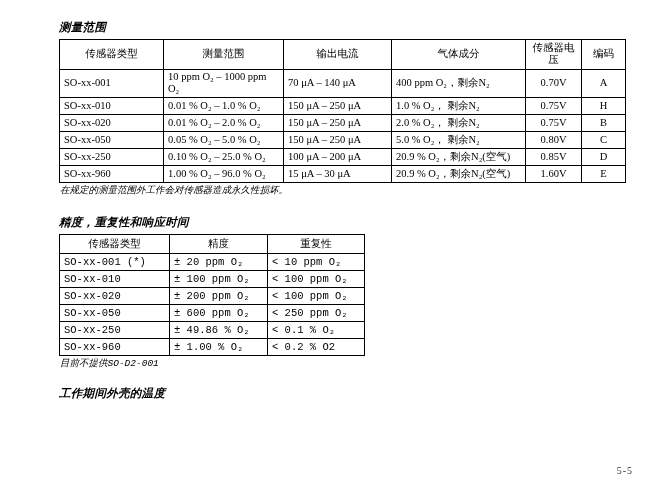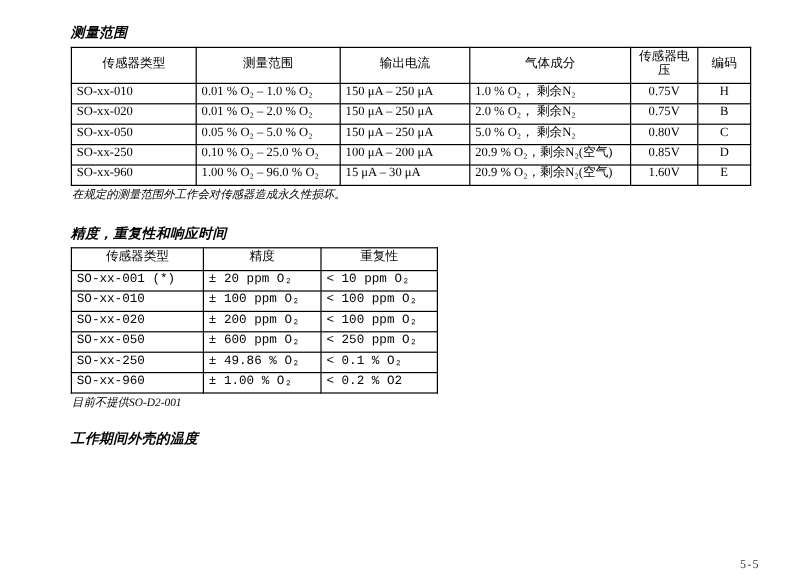--- a/index.html
+++ b/index.html
@@ -49,21 +49,21 @@
     font-weight: normal;
   }
   .t1 { width: 540px; margin-left: 1px; }
   .t1 thead td { height: 26px; }
   .t1 tbody td { height: 13px; }
   .t1 .c-code { text-align: center; }
   .t1 .c-volt { text-align: center; }
   .footnote {
     font-size: 9.5px;
     font-style: italic;
-    font-family: Liberation Serif, serif;
+    font-family: Liberation Mono, monospace;
     margin: 1px 0 0 2px;
   }
   .gap-a { height: 18px; }
   .gap-b { height: 16px; }
   .t2 { width: 305px; margin-left: 1px; }
   .t2 thead td { height: 15px; }
   .t2 tbody td { height: 13px; font-family: Liberation Mono, monospace; }
   .t3 { width: 355px; margin-left: 1px; }
   .t3 thead td { height: 15px; }
   .t3 tbody td { height: 13px; }
@@ -99,20 +99,28 @@
         <td>传感器类型</td>
         <td>测量范围</td>
         <td>输出电流</td>
         <td>气体成分</td>
         <td>传感器电压</td>
         <td>编码</td>
       </tr>
     </thead>
     <tbody>
       <tr>
+        <td>SO-xx-001</td>
+        <td>10 ppm O₂ – 1000 ppm O₂</td>
+        <td>70 μA – 140 μA</td>
+        <td>400 ppm O₂，剩余N₂</td>
+        <td class="c-volt">0.70V</td>
+        <td class="c-code">A</td>
+      </tr>
+      <tr>
         <td>SO-xx-010</td>
         <td>0.01 % O₂ – 1.0 % O₂</td>
         <td>150 μA – 250 μA</td>
         <td>1.0 % O₂，   剩余N₂</td>
         <td class="c-volt">0.75V</td>
         <td class="c-code">H</td>
       </tr>
       <tr>
         <td>SO-xx-020</td>
         <td>0.01 % O₂ – 2.0 % O₂</td>

